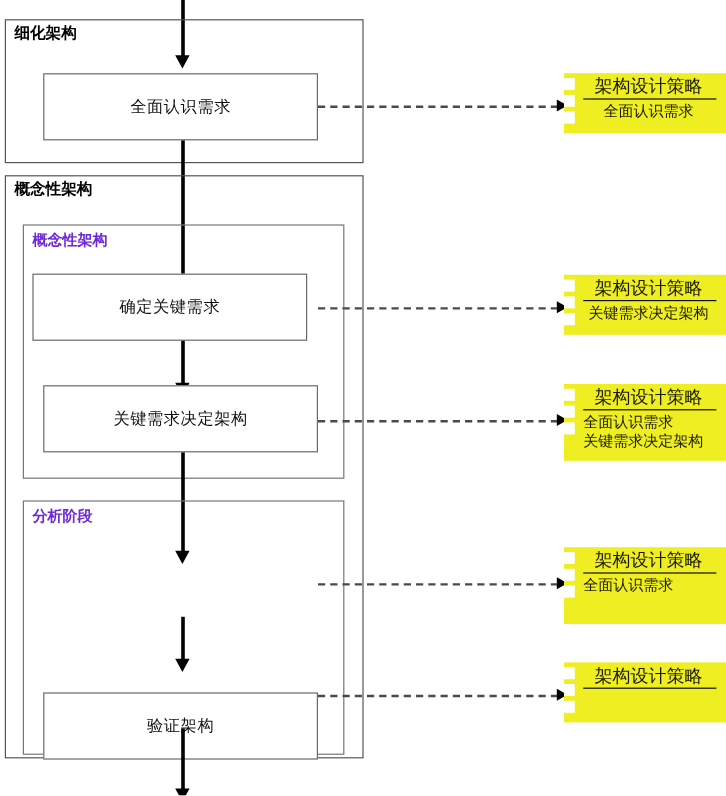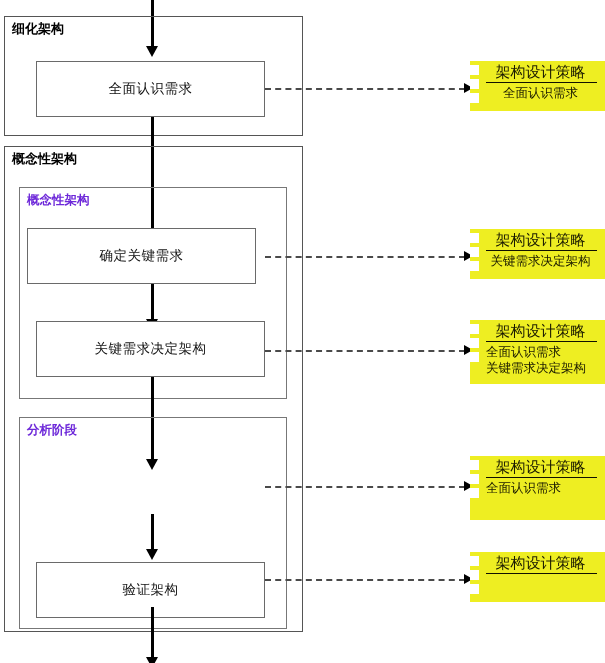--- a/index.html
+++ b/index.html
@@ -210,21 +210,21 @@
   <div class="group-container" style="left:19px; top:417px; width:268px; height:212px;">
     <div class="group-label">分析阶段</div>
   </div>
 
 
   <div class="flow-arrow" style="left:151px; top:514px;">
     <div class="shaft" style="height:37px;"></div>
     <div class="head" style="top:35px;"></div>
   </div>
 
-  <div class="process-box" style="left:36px; top:562px; width:229px; height:56px;">
+  <div class="process-box" style="left:36px; top:577px; width:229px; height:56px;">
     <span class="process-label">验证架构</span>
   </div>
 
   <div class="flow-arrow" style="left:151px; top:607px;">
     <div class="shaft" style="height:56px;"></div>
     <div class="head" style="top:50px;"></div>
   </div>
 
   <div class="note-connector" style="left:265px; top:88px; width:200px;"></div>
   <div class="note-connector-head" style="left:464px; top:83px;"></div>

